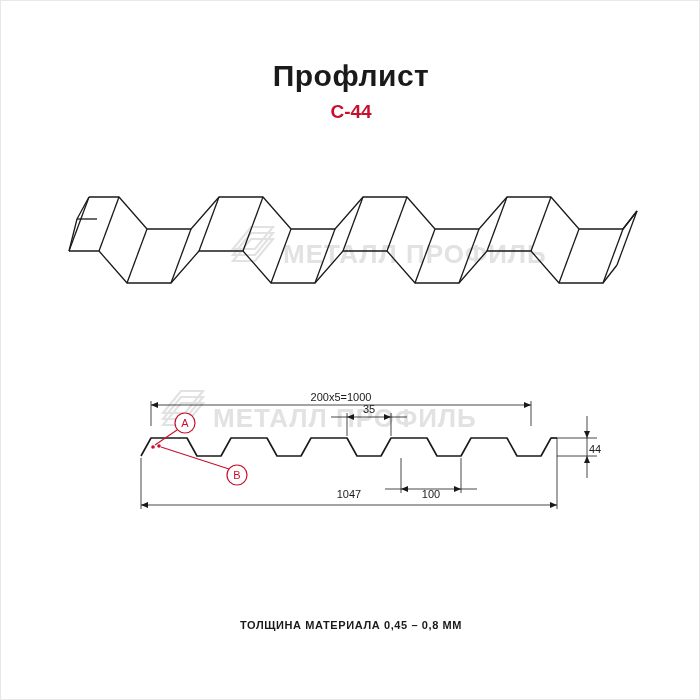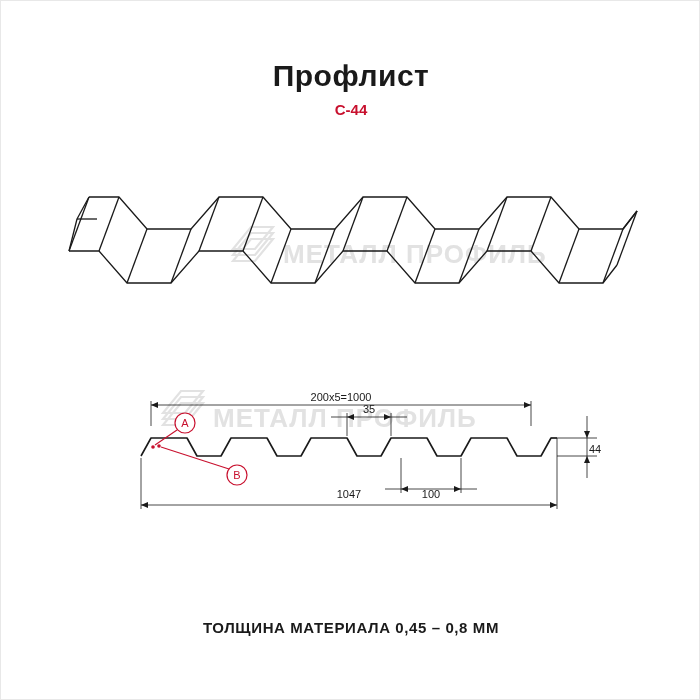--- a/index.html
+++ b/index.html
@@ -32,31 +32,31 @@
     font-weight: bold;
     letter-spacing: 0.5px;
     color: #1a1a1a;
   }
   .subtitle {
     position: absolute;
     top: 100px;
     left: 0;
     width: 700px;
     text-align: center;
-    font-size: 15px;
+    font-size: 19px;
     font-weight: bold;
     color: #c8102e;
   }
   .footer-note {
     position: absolute;
     top: 618px;
     left: 0;
     width: 700px;
     text-align: center;
-    font-size: 15px;
+    font-size: 11px;
     font-weight: bold;
     letter-spacing: 0.6px;
     color: #1a1a1a;
   }
   .art {
     position: absolute;
     top: 0;
     left: 0;
     width: 700px;
     height: 700px;

